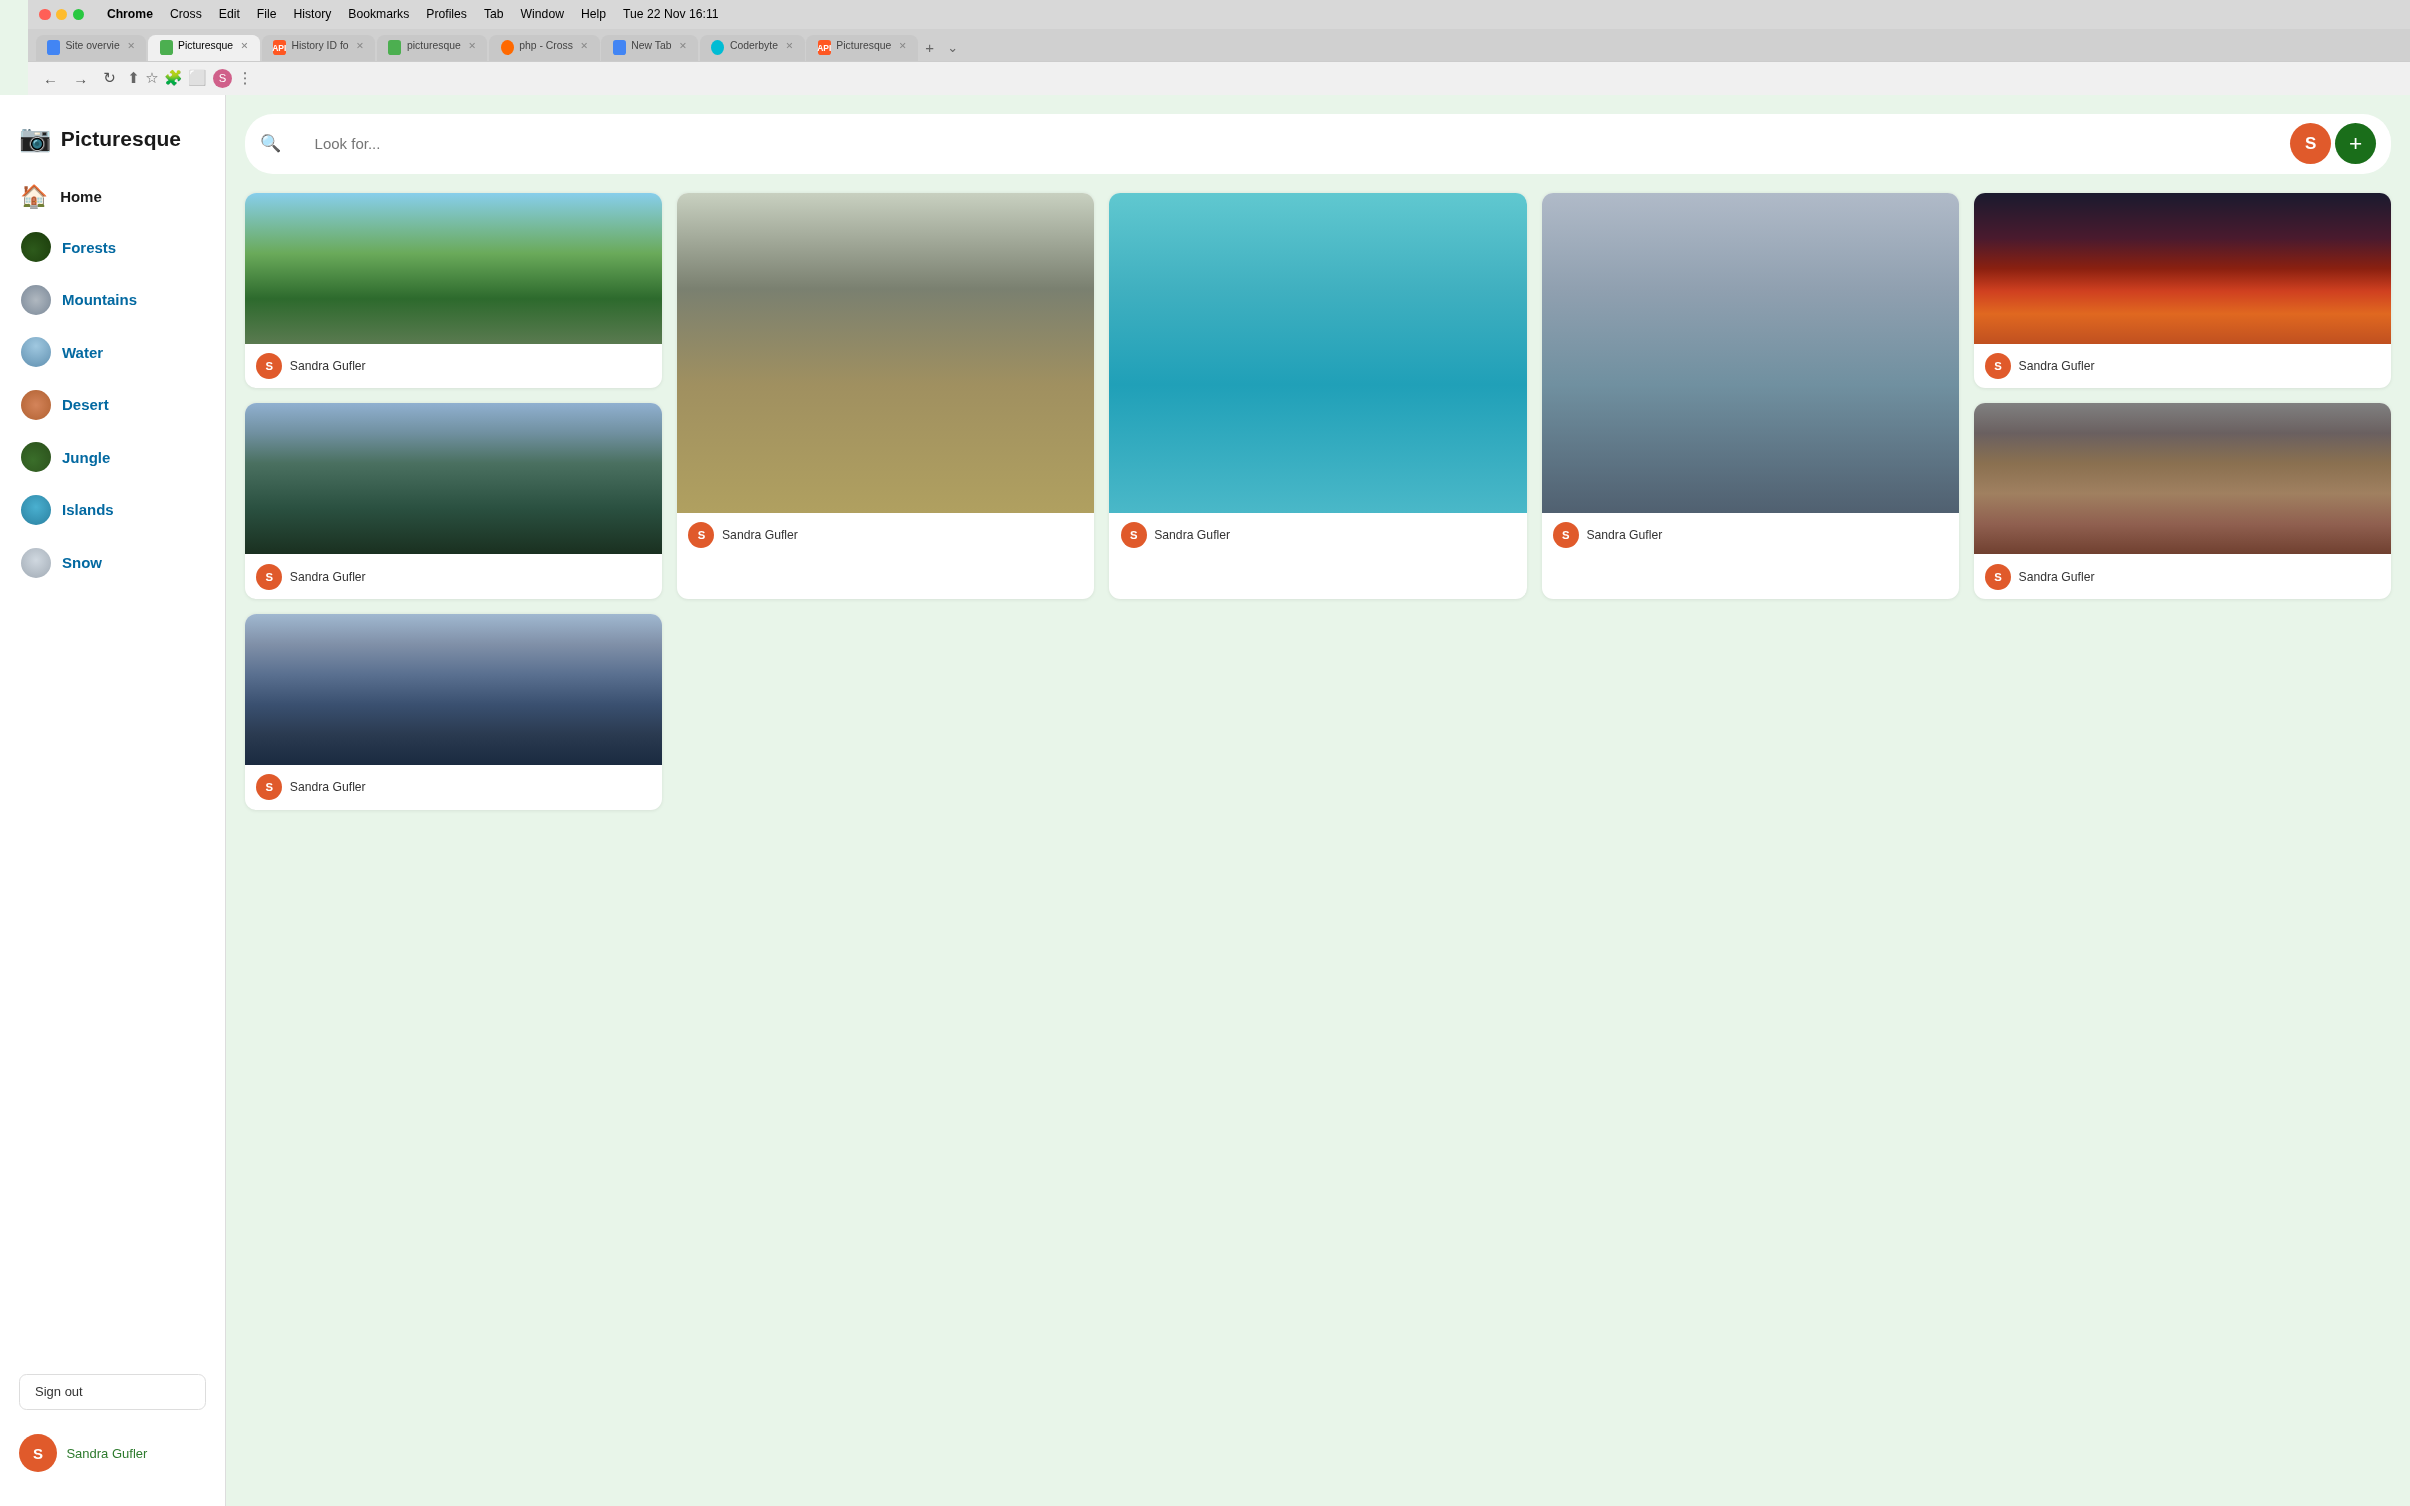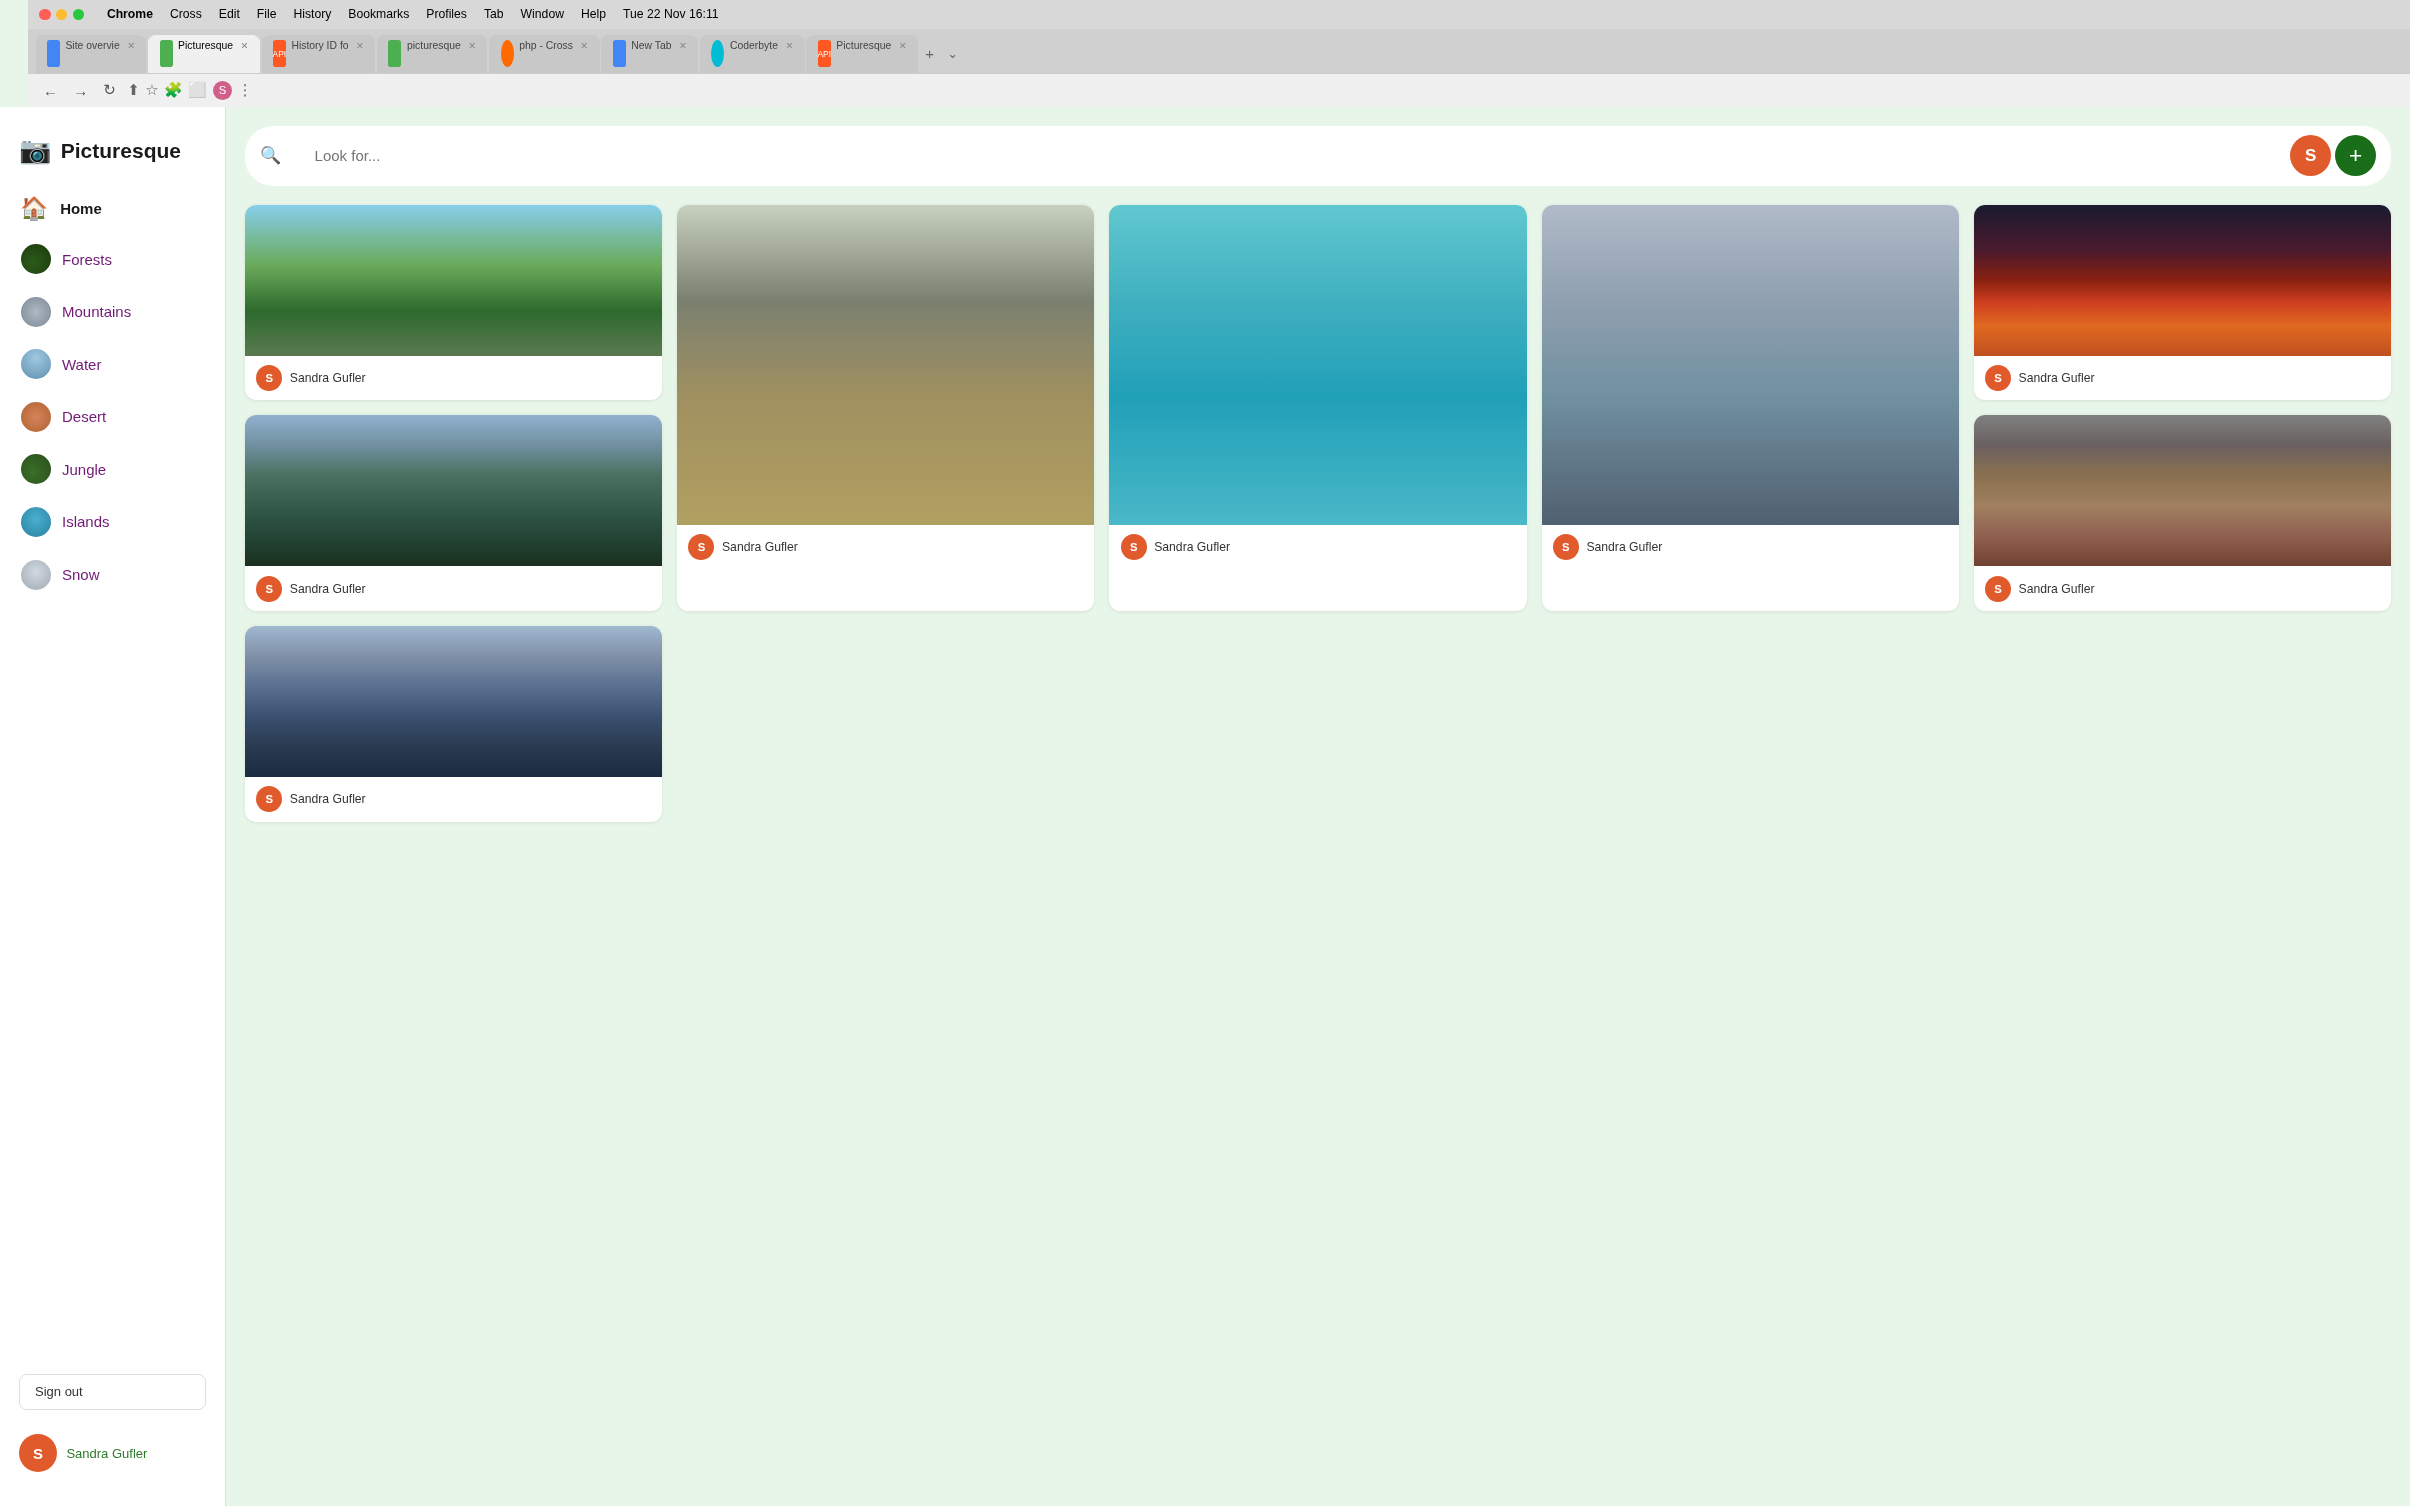--- a/index.html
+++ b/index.html
@@ -11,21 +11,21 @@
     .traffic-lights { display: flex; gap: 5.6px; align-items: center; }
     .traffic-light { width: 11.3px; height: 11.3px; border-radius: 50%; }
     .tl-red { background: #ff5f57; }
     .tl-yellow { background: #febc2e; }
     .tl-green { background: #28c840; }
     .menu-bar { display: flex; align-items: center; gap: 17px; padding: 1.9px 15px; font-size: 12.2px; color: #000; }
     .menu-bar .app-name { font-weight: 600; }
     .tab-bar { display: flex; align-items: center; background: #d0d0d0; padding: 5.6px 7.5px 0 7.5px; gap: 1.9px; }
     .tab { display: flex; gap: 5.6px; padding: 5.6px 11.3px; border-radius: 7.5px 7.5px 0 0; font-size: 11.3px; background: #c8c8c8; color: #444; max-width: 151px; cursor: pointer; position: relative; }
     .tab.active { background: #f0f0f0; color: #000; }
-    .tab-favicon { width: 13px; height: 27px; border-radius: 1.9px; flex-shrink: 0; }
+    .tab-favicon { width: 13px; height: 15px; border-radius: 1.9px; flex-shrink: 0; font-weight: bold; }
     .tab-label { overflow: hidden; text-overflow: ellipsis; white-space: nowrap; max-width: 94px; font-size: 10.4px; }
     .tab-close { font-size: 9.4px; color: #888; margin-left: 1.9px; flex-shrink: 0; }
     .tab-add { background: none; border: none; font-size: 15px; color: #666; cursor: pointer; padding: 0 5.6px; }
     .tab-overflow { background: none; border: none; font-size: 13px; color: #666; cursor: pointer; padding: 0 5.6px; }
     .address-bar { display: flex; align-items: center; gap: 7.5px; padding: 5.6px 11.3px; background: #f0f0f0; border-top: 0.9px solid #ccc; }
     .nav-btn { background: none; border: none; font-size: 15px; color: #555; cursor: pointer; padding: 1.9px 3.8px; }
     .address-input { flex: 1; background: white; border: 0.9px solid #ccc; border-radius: 19px; padding: 3.8px 13px; font-size: 12.2px; color: #333; }
     .addr-actions { display: flex; gap: 5.6px; align-items: center; }
     .addr-icon { font-size: 15px; color: #666; cursor: pointer; }
 
@@ -33,21 +33,21 @@
     .app-container { display: flex; flex: 1; overflow: hidden; background: #e8f5e9; }
 
     
     .sidebar { width: 226px; background: white; border-right: 0.9px solid #ddd; display: flex; flex-direction: column; padding: 19px 0; flex-shrink: 0; }
     .logo { display: flex; align-items: center; gap: 9.4px; padding: 9.4px 19px 19px 19px; }
     .logo-icon { font-size: 26px; }
     .logo-text { font-size: 21px; font-weight: 700; color: #1a1a1a; }
     .nav-section { flex: 1; padding: 0 9.4px; position: relative; }
     .nav-item { display: flex; align-items: center; gap: 11.3px; padding: 9.4px 11.3px; border-radius: 7.5px; cursor: pointer; margin-bottom: 3.8px; }
     .nav-item.active .nav-label { font-weight: 700; color: #1a1a1a; }
-    .nav-label { font-size: 15px; color: #701a75; font-weight: 400; }
+    .nav-label { font-size: 15px; color: #0369a1; font-weight: 700; }
     .sign-out-btn { margin: 9.4px 19px; padding: 9.4px 15px; border: 0.9px solid #ddd; border-radius: 7.5px; background: white; font-size: 13px; cursor: pointer; text-align: left; color: #333; }
     .user-section { display: flex; align-items: center; gap: 9.4px; padding: 15px 19px; margin-top: auto; }
     .user-avatar { width: 38px; height: 38px; border-radius: 50%; background: #e05a2b; color: white; display: flex; align-items: center; justify-content: center; font-weight: 700; font-size: 15px; flex-shrink: 0; }
     .user-name { font-size: 13px; color: #2d7a2d; font-weight: 500; }
 
     
     .main-content { flex: 1; background: #e8f5e9; padding: 19px; overflow-y: auto; }
     .search-icon { font-size: 17px; color: #999; }
     .search-input { flex: 1; border: none; outline: none; font-size: 15px; color: #999; background: transparent; margin-left: 24px; }
     .header-actions { display: flex; gap: 3.8px; margin-left: auto; }

